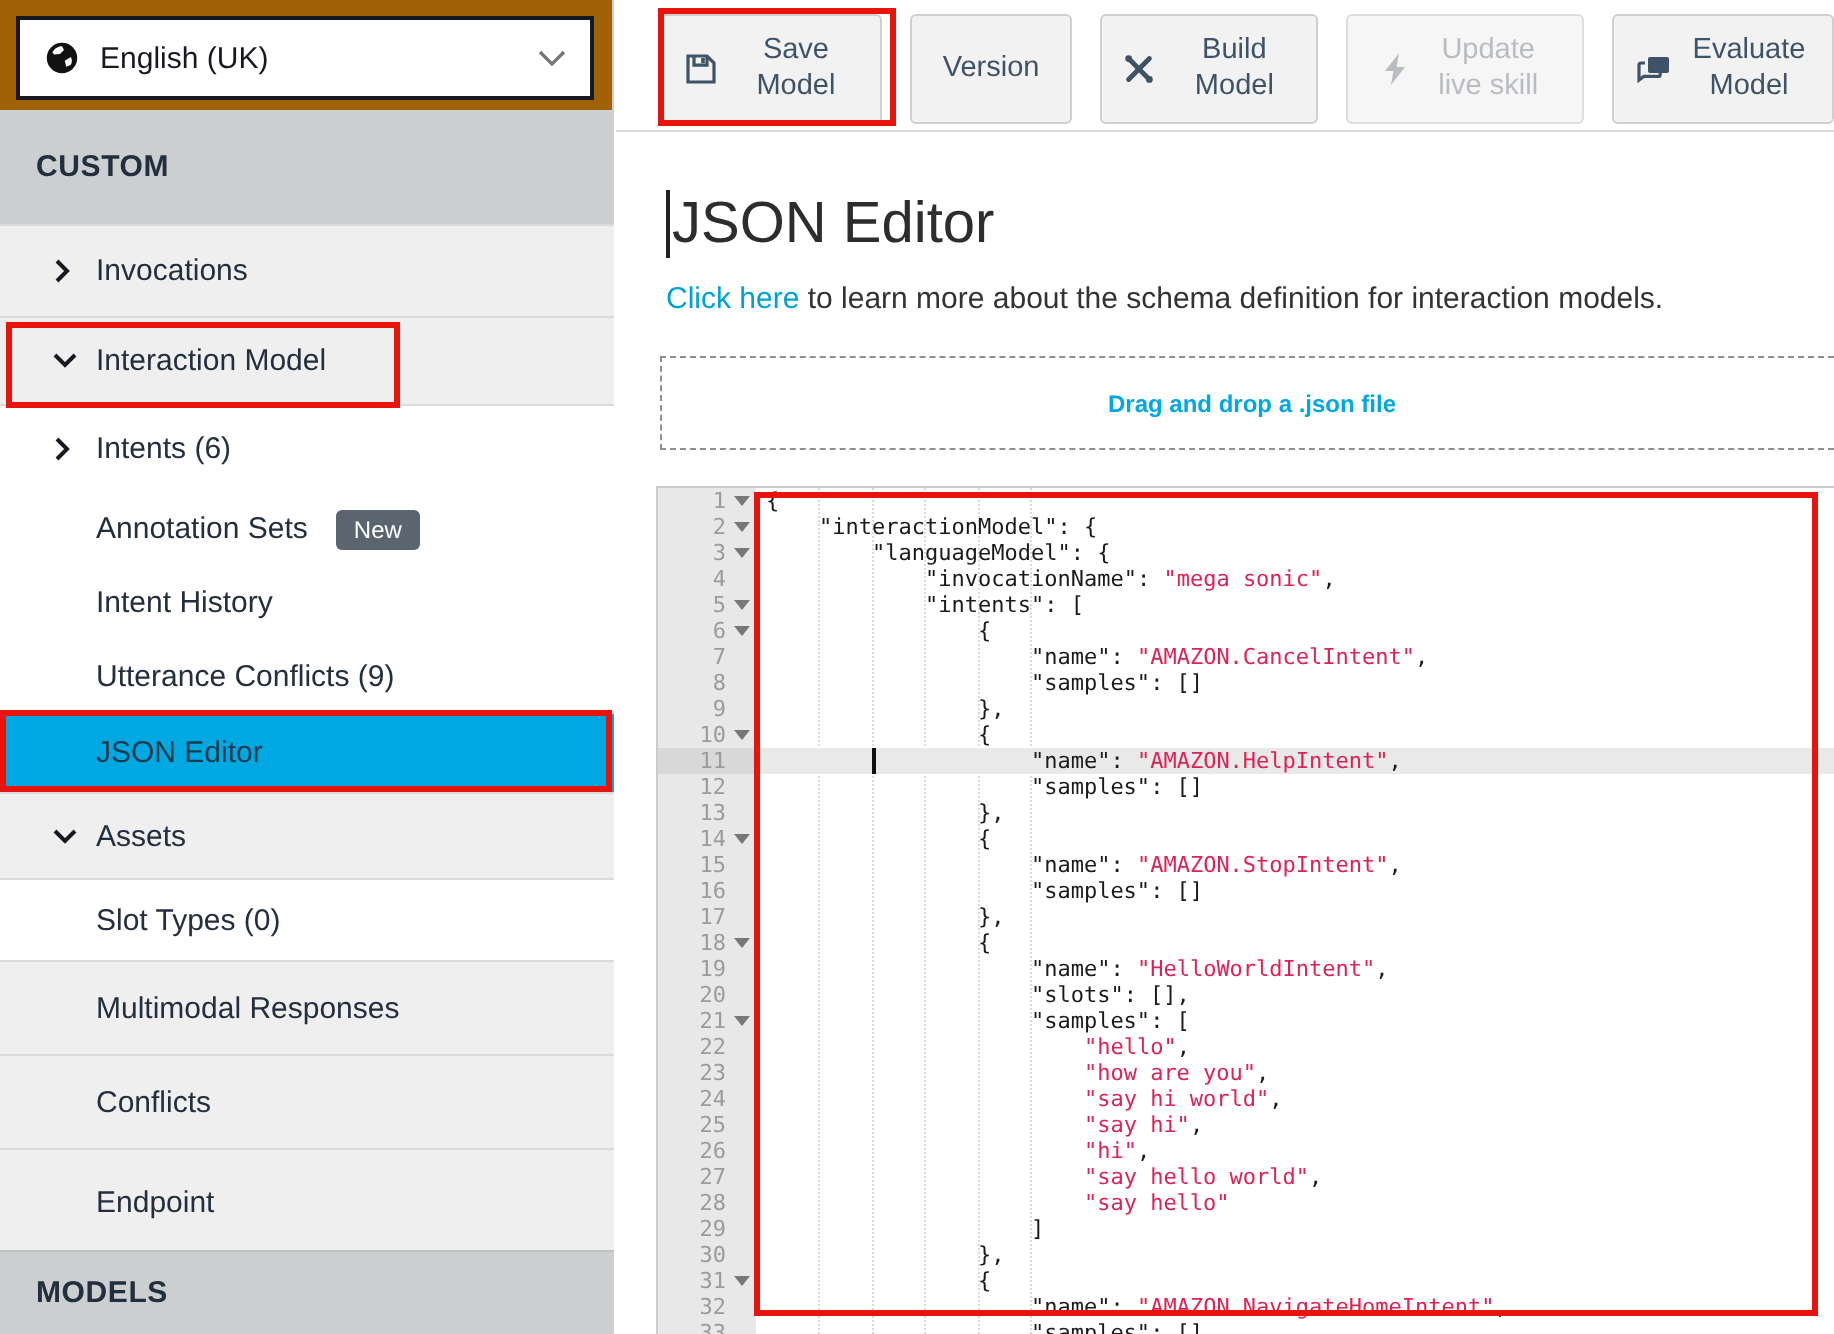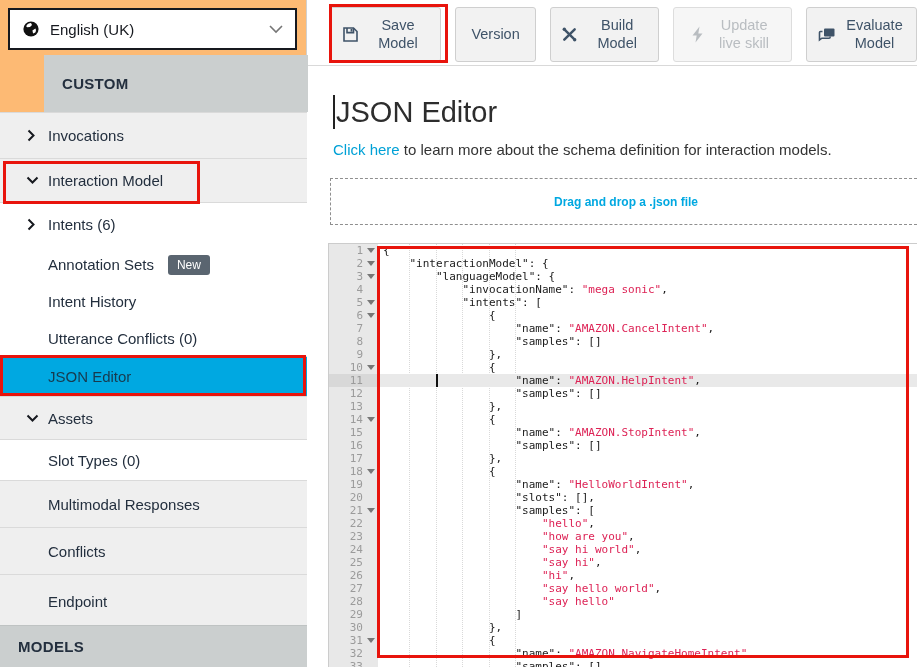--- a/index.html
+++ b/index.html
@@ -3,33 +3,33 @@
 <meta charset="utf-8">
 <style>
   * { margin:0; padding:0; box-sizing:border-box; }
   html,body { width:917px; height:667px; }
   body {
     position:relative; overflow:hidden; background:#fff;
     font-family:"Liberation Sans", sans-serif; color:#16191f;
   }
 
   
-  .sidebar { position:absolute; left:0; top:0; width:307px; height:667px; background:#fdba74; border-right:1px solid #d0d0d0; }
+  .sidebar { position:absolute; left:0; top:0; width:307px; height:667px; background:#a16207; border-right:1px solid #d0d0d0; }
   .lang-select {
     position:absolute; left:8px; top:8px; width:289px; height:42px;
     border:2px solid #16191f; background:#fff; display:flex; align-items:center;
     padding:0 12px; gap:10px; cursor:pointer; font-size:15px;
   }
   .lang-select .spacer { flex:1; }
   .side-header {
     position:absolute; left:0; width:307px; background:#cbcfcf;
     display:flex; align-items:center; padding-left:18px;
     font-weight:bold; font-size:15px; letter-spacing:.3px; color:#232f3e;
   }
-  #hdr-custom { top:55px; height:57px;margin-left:44px; }
+  #hdr-custom { top:55px; height:57px; }
   #hdr-models { top:625px; height:42px; border-top:1px solid #bfc3c3; }
   #sb-items { position:absolute; left:0; top:112px; width:307px;text-align:center; }
   .sb-item { position:relative; display:flex; align-items:center; font-size:15px; cursor:pointer; }
   .sb-item.bt { border-top:1px solid #dadada; }
   .sb-item.gray { background:#efefef; }
   .sb-item.white { background:#ffffff; }
   .sb-item.active { background:#00a8e1; }
   .sb-item.active .sb-label { color:#173a4e; }
   .sb-item .chev { position:absolute; left:26px; display:flex; }
   .sb-label { padding-left:48px; color:#232f3e; }
@@ -156,21 +156,21 @@
         <span class="sb-label">Intents (6)</span>
       </div>
       <div class="sb-item white">
         <span class="sb-label">Annotation Sets</span>
         <span class="badge">New</span>
       </div>
       <div class="sb-item white">
         <span class="sb-label">Intent History</span>
       </div>
       <div class="sb-item white">
-        <span class="sb-label">Utterance Conflicts (0)</span>
+        <span class="sb-label">Utterance Conflicts (9)</span>
       </div>
       <div class="sb-item active bt">
         <span class="sb-label">JSON Editor</span>
       </div>
       <div class="sb-item gray bt">
         <span class="chev icon">
           <svg width="13" height="11" viewBox="0 0 13 11">
             <path d="M1.5 2.5l5 5 5-5" stroke="#16191f" stroke-width="2" fill="none"></path>
           </svg>
         </span>

